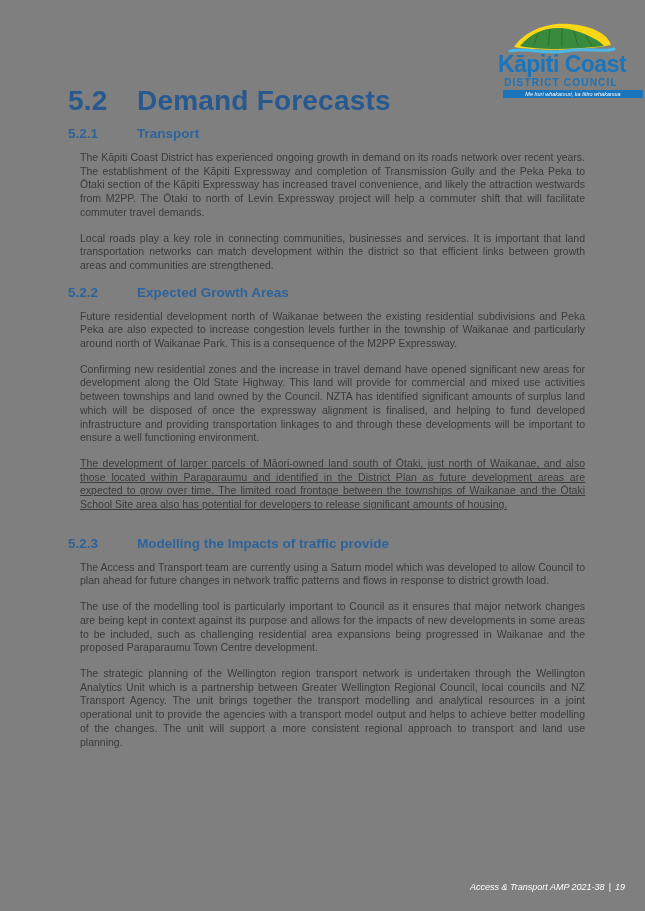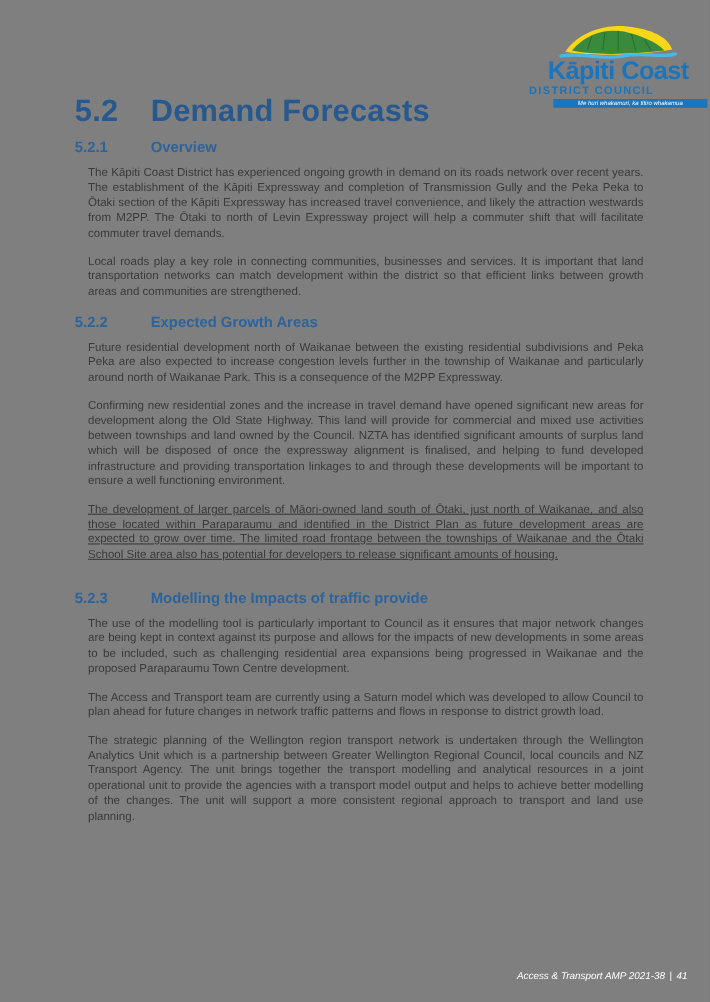--- a/index.html
+++ b/index.html
@@ -29,21 +29,21 @@
   p.pre523{margin-bottom:24px;text-decoration:underline;}
   
   .logo{position:absolute;top:20px;right:2px;width:162px;text-align:center;}
   .logo-hill{display:block;margin:0 auto -4px auto;}
   .logo-title{
     font-size:23px;font-weight:bold;color:#1b75bc;line-height:24px;
     letter-spacing:-0.5px;white-space:nowrap;
   }
   .logo-sub{
     font-size:10px;font-weight:bold;color:#1b75bc;letter-spacing:1.2px;
-    line-height:11px;text-align:left;padding-right:2px;margin-top:1px;
+    line-height:11px;text-align:center;padding-right:2px;margin-top:1px;
     white-space:nowrap;
   }
   .logo-bar{
     margin-top:2px;margin-left:22px;background:#1b75bc;color:#ffffff;
     font-size:5.5px;line-height:8px;text-align:center;font-style:italic;
     white-space:nowrap;overflow:hidden;
   }
   
   .footer{
     position:absolute;right:20px;bottom:18px;color:#ffffff;font-style:italic;
@@ -68,38 +68,38 @@
     <div class="logo-bar">Me huri whakamuri, ka titiro whakamua</div>
   </div>
 
   <div class="content">
 
     <h1 class="sec">
       <span class="hnum">5.2</span><span>Demand Forecasts</span>
     </h1>
 
     <h2 class="sec">
-      <span class="hnum">5.2.1</span><span>Overview</span>
+      <span class="hnum">5.2.1</span><span>Transport</span>
     </h2>
     <p class="body">The Kāpiti Coast District has experienced ongoing growth in demand on its roads network over recent years. The establishment of the Kāpiti Expressway and completion of Transmission Gully and the Peka Peka to Ōtaki section of the Kāpiti Expressway has increased travel convenience, and likely the attraction westwards from M2PP. The Ōtaki to north of Levin Expressway project will help a commuter shift that will facilitate commuter travel demands.</p>
     <p class="body">Local roads play a key role in connecting communities, businesses and services. It is important that land transportation networks can match development within the district so that efficient links between growth areas and communities are strengthened.</p>
 
     <h2 class="sec gap-lg">
       <span class="hnum">5.2.2</span><span>Expected Growth Areas</span>
     </h2>
     <p class="body">Future residential development north of Waikanae between the existing residential subdivisions and Peka Peka are also expected to increase congestion levels further in the township of Waikanae and particularly around north of Waikanae Park. This is a consequence of the M2PP Expressway.</p>
     <p class="body">Confirming new residential zones and the increase in travel demand have opened significant new areas for development along the Old State Highway. This land will provide for commercial and mixed use activities between townships and land owned by the Council. NZTA has identified significant amounts of surplus land which will be disposed of once the expressway alignment is finalised, and helping to fund developed infrastructure and providing transportation linkages to and through these developments will be important to ensure a well functioning environment.</p>
     <p class="body last522 pre523">The development of larger parcels of Māori-owned land south of Ōtaki, just north of Waikanae, and also those located within Paraparaumu and identified in the District Plan as future development areas are expected to grow over time. The limited road frontage between the townships of Waikanae and the Ōtaki School Site area also has potential for developers to release significant amounts of housing.</p>
 
     <h2 class="sec">
       <span class="hnum">5.2.3</span><span>Modelling the Impacts of traffic provide</span>
     </h2>
+    <p class="body">The Access and Transport team are currently using a Saturn model which was developed to allow Council to plan ahead for future changes in network traffic patterns and flows in response to district growth load.</p>
     <p class="body">The use of the modelling tool is particularly important to Council as it ensures that major network changes are being kept in context against its purpose and allows for the impacts of new developments in some areas to be included, such as challenging residential area expansions being progressed in Waikanae and the proposed Paraparaumu Town Centre development.</p>
-    <p class="body">The Access and Transport team are currently using a Saturn model which was developed to allow Council to plan ahead for future changes in network traffic patterns and flows in response to district growth load.</p>
     <p class="body">The strategic planning of the Wellington region transport network is undertaken through the Wellington Analytics Unit which is a partnership between Greater Wellington Regional Council, local councils and NZ Transport Agency. The unit brings together the transport modelling and analytical resources in a joint operational unit to provide the agencies with a transport model output and helps to achieve better modelling of the changes. The unit will support a more consistent regional approach to transport and land use planning.</p>
 
   </div>
 
   <div class="footer">
-    <span>Access &amp; Transport AMP 2021-38</span><span class="sep">|</span><span>41</span>
+    <span>Access &amp; Transport AMP 2021-38</span><span class="sep">|</span><span>19</span>
   </div>
 
 </div>
 
 </body></html>

